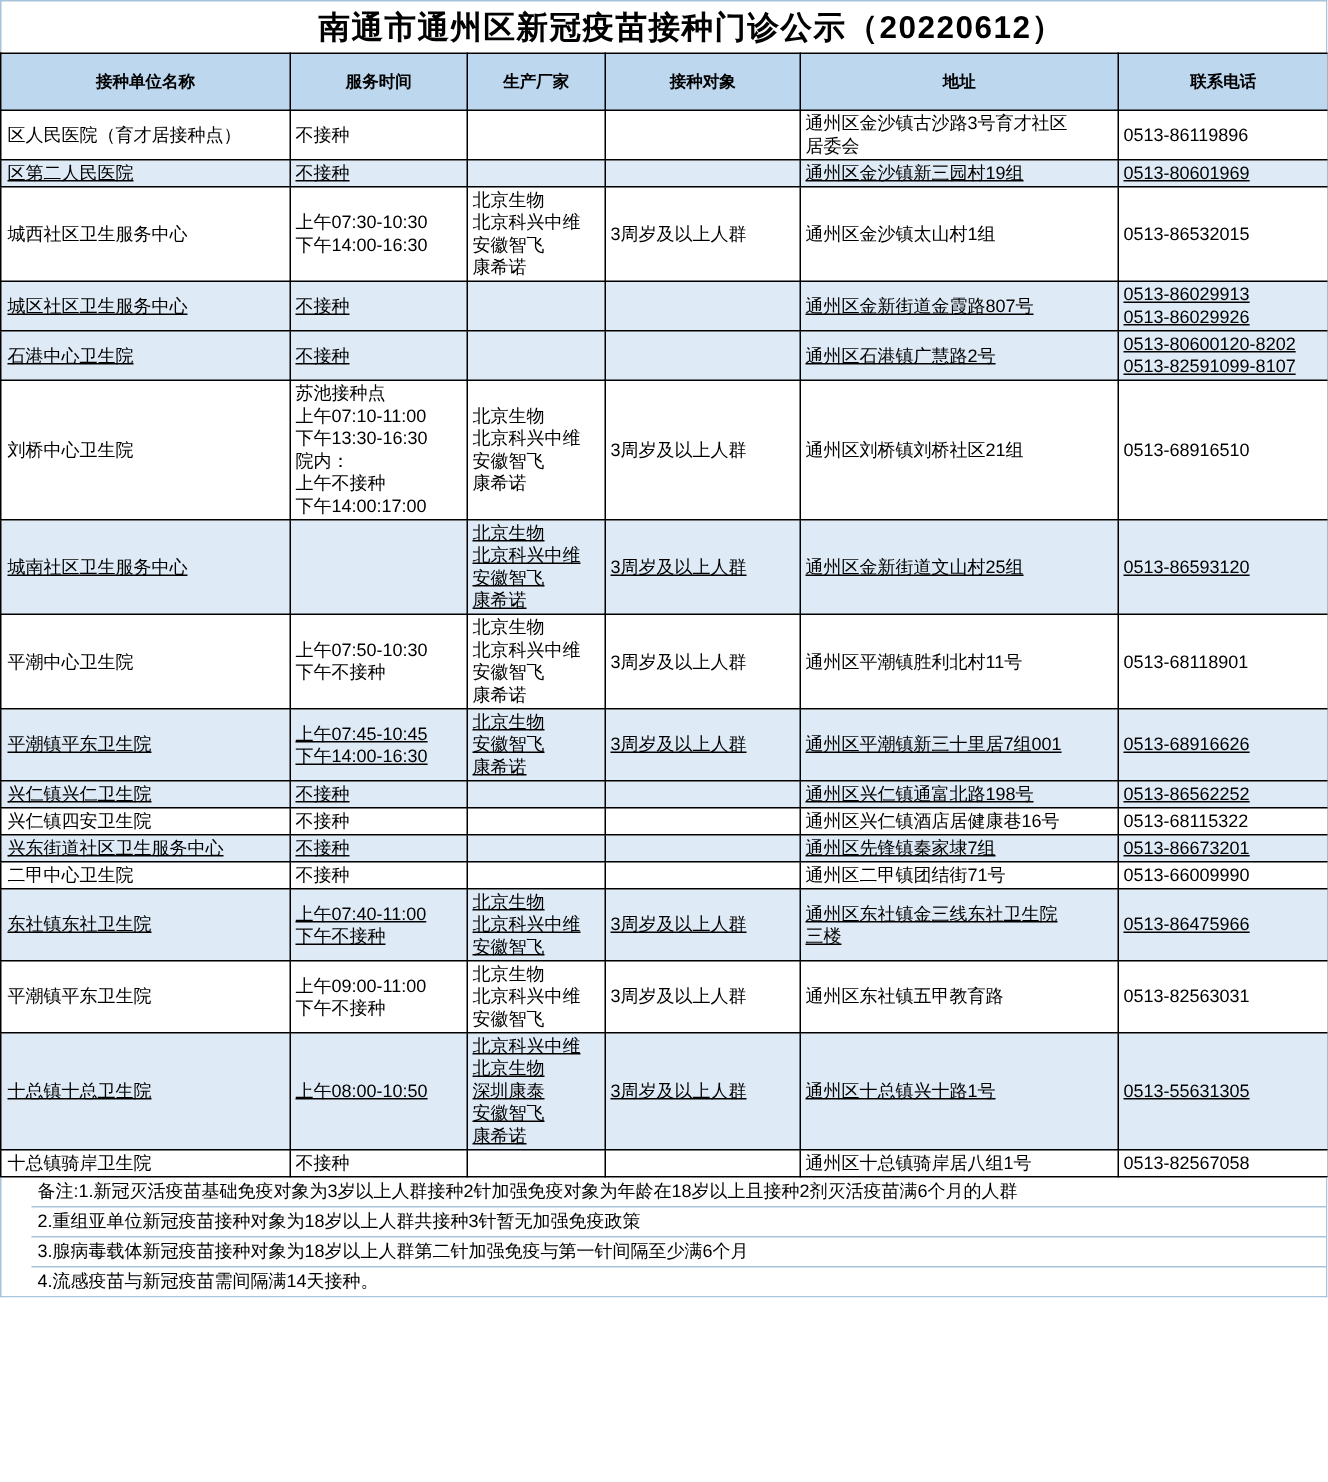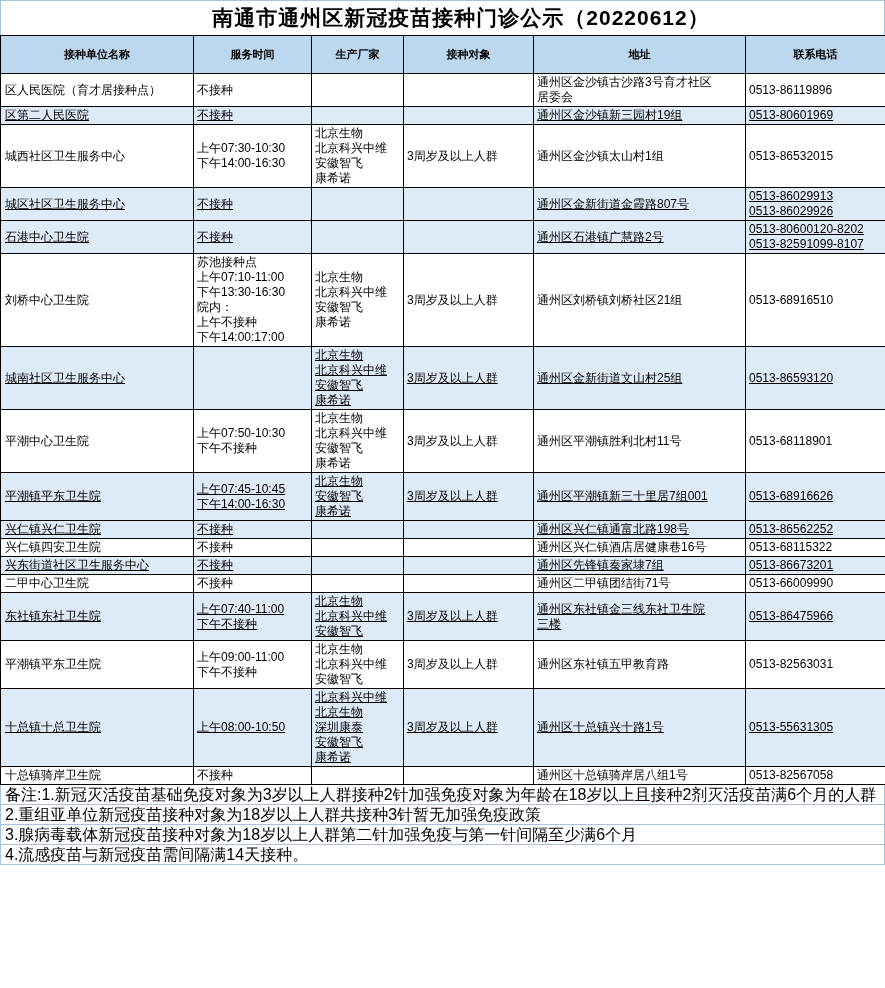--- a/index.html
+++ b/index.html
@@ -44,25 +44,26 @@
     box-sizing:border-box;
   }
   td:first-child{padding-left:4px;}
   tr.shaded td{background:var(--shade-bg);text-decoration:underline;}
   td .ln{min-height:15px;}
   .notes{
     border:1px solid var(--light-border);
     border-top:none;
   }
   .note-line{
-    font-size:16px;
+    font-size:12px;
     line-height:15px;
     padding:2px 4px;
     border-top:1px solid var(--light-border);
     min-height:15px;
+    margin-left:20px;
   }
   .note-line:first-child{border-top:none;}
 </style>
 </head>
 <body>
 
 <div class="sheet">
   <div class="title">南通市通州区新冠疫苗接种门诊公示（20220612）</div>
 
   <table>

